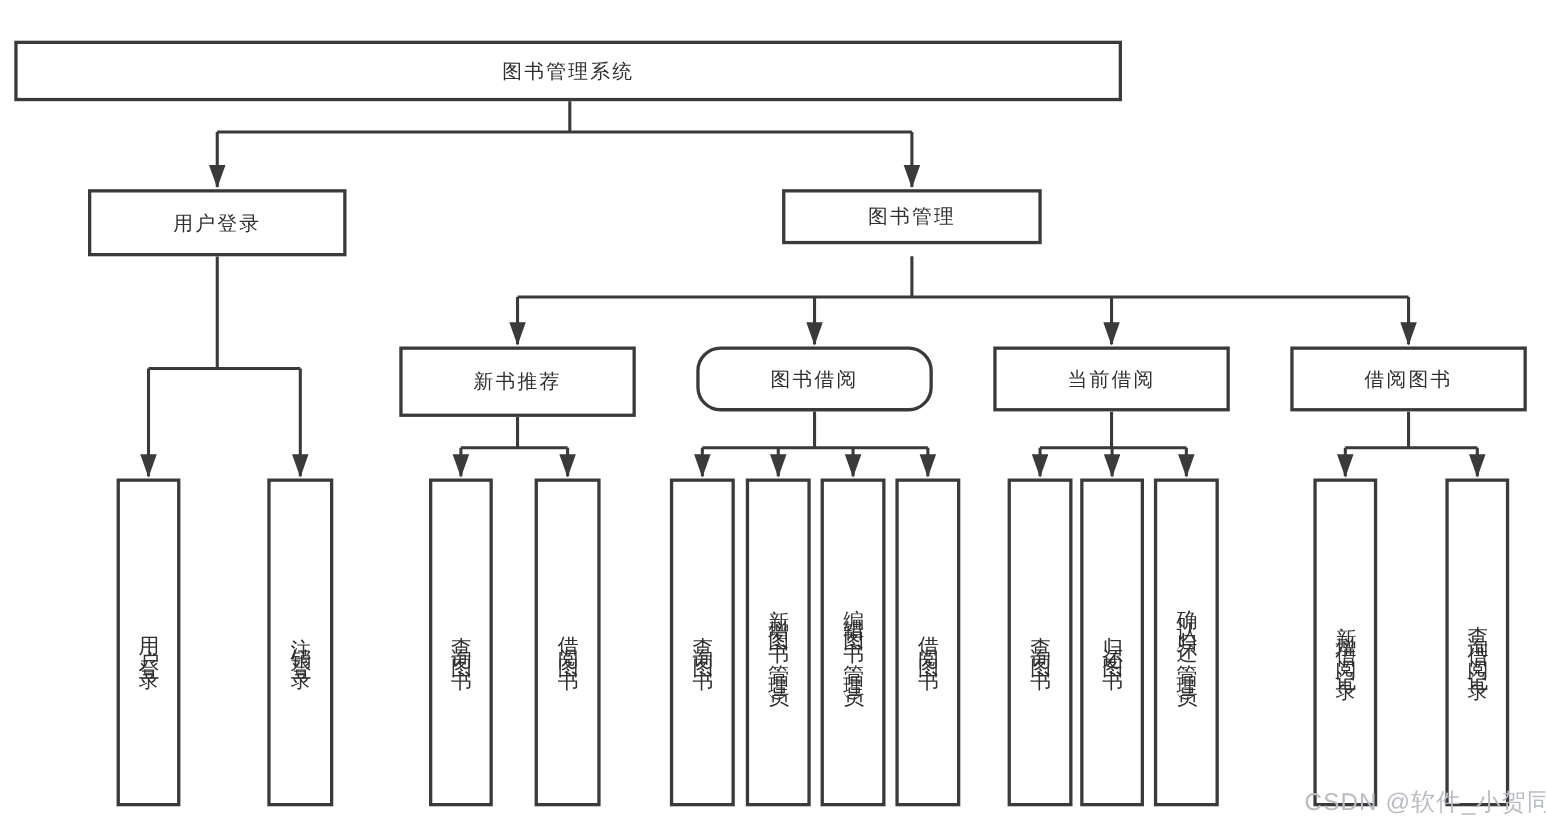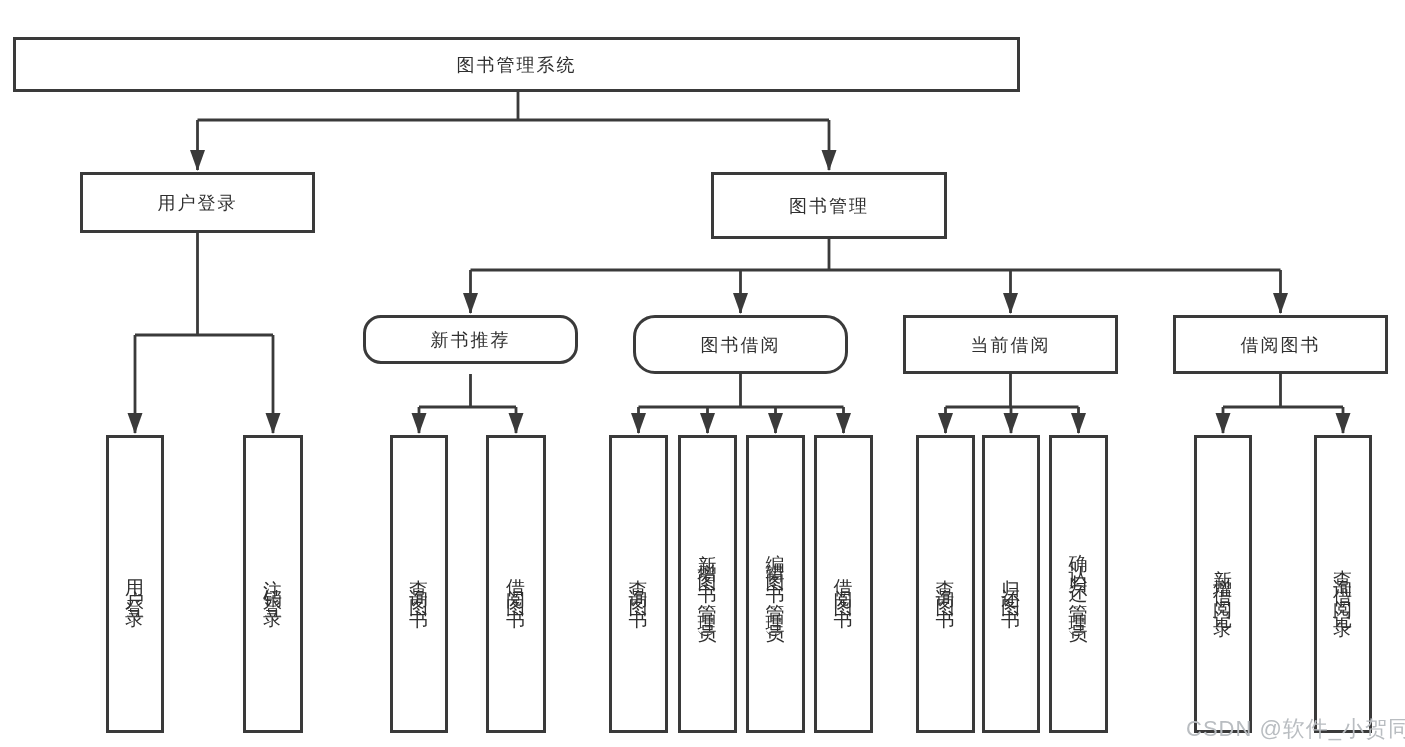--- a/index.html
+++ b/index.html
@@ -52,23 +52,23 @@
     text-orientation: mixed;
     font-size: 19px;
     color: #2f2f2f;
     letter-spacing: 10px;
     line-height: 1;
   }
   
   .n-root   { left: 13px;   top: 13px;  width: 1007px; height: 55px; margin-top: 24px; }
   
   .n-login  { left: 80px;   top: 172px; width: 235px;  height: 61px; }
-  .n-mgmt   { left: 711px;  top: 172px; width: 236px;  height: 67px; }
-  
-  .n-new    { left: 363px;  top: 315px; width: 215px;  height: 49px; border-radius: 18px; }
+  .n-mgmt   { left: 711px;  top: 172px; width: 236px;  height: 50px; }
+  
+  .n-new    { left: 363px;  top: 315px; width: 215px;  height: 64px; }
   .n-borrow { left: 633px;  top: 315px; width: 215px;  height: 59px; border-radius: 22px; }
   .n-cur    { left: 903px;  top: 315px; width: 215px;  height: 59px; }
   .n-rec    { left: 1173px; top: 315px; width: 215px;  height: 59px; }
   
   .leaf     { top: 435px; height: 298px; }
   .l-1  { left: 106px;  width: 58px; }
   .l-2  { left: 243px;  width: 60px; }
   .l-3  { left: 390px;  width: 58px; }
   .l-4  { left: 486px;  width: 60px; }
   .l-5  { left: 609px;  width: 59px; }

